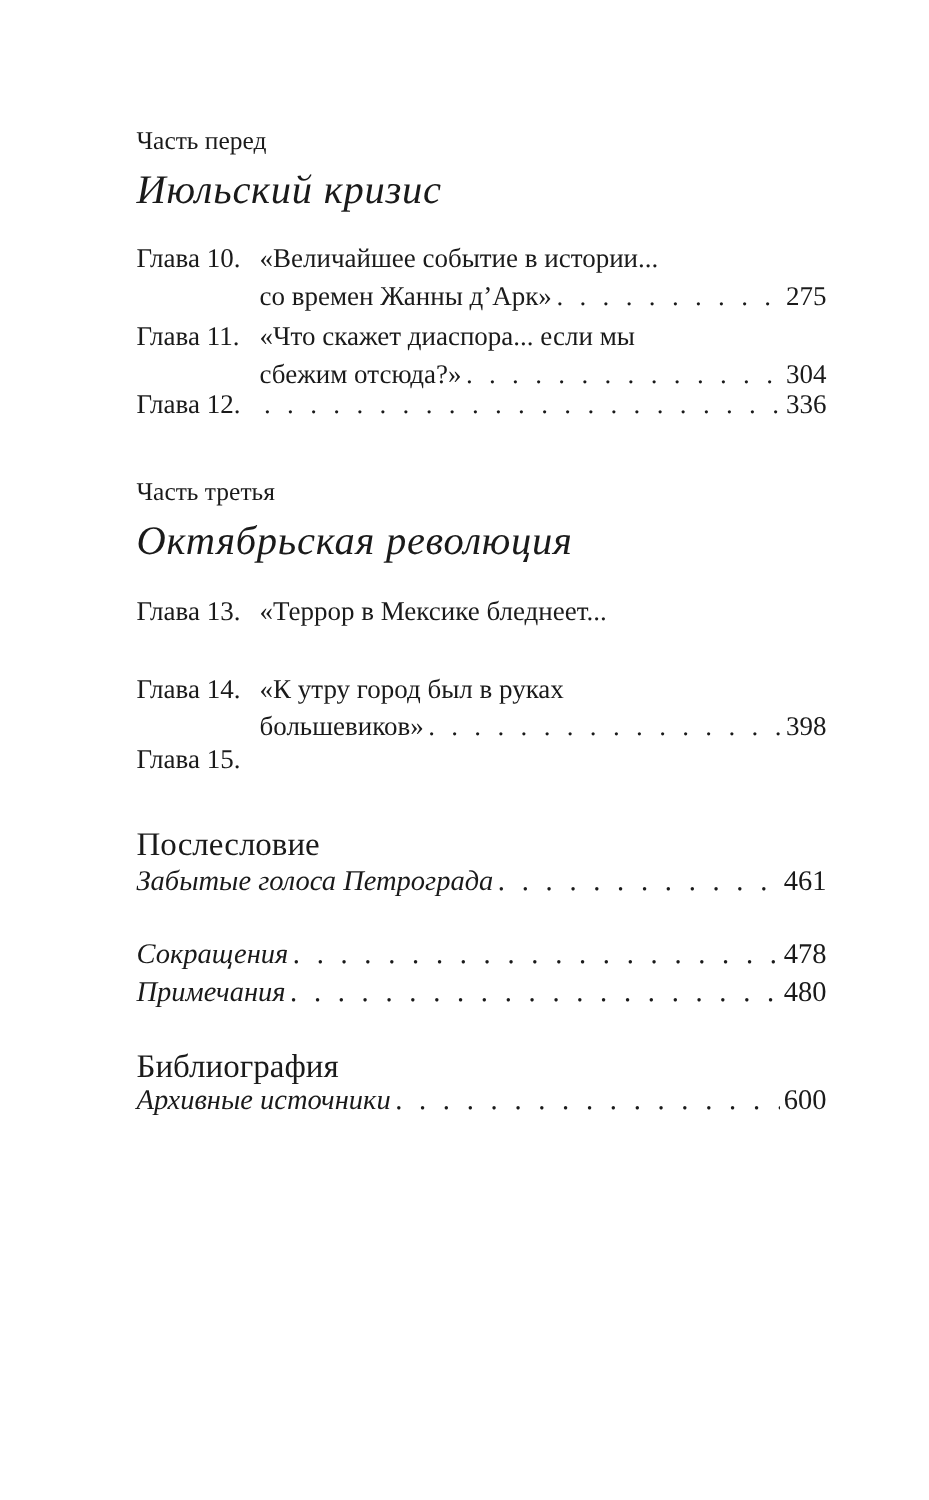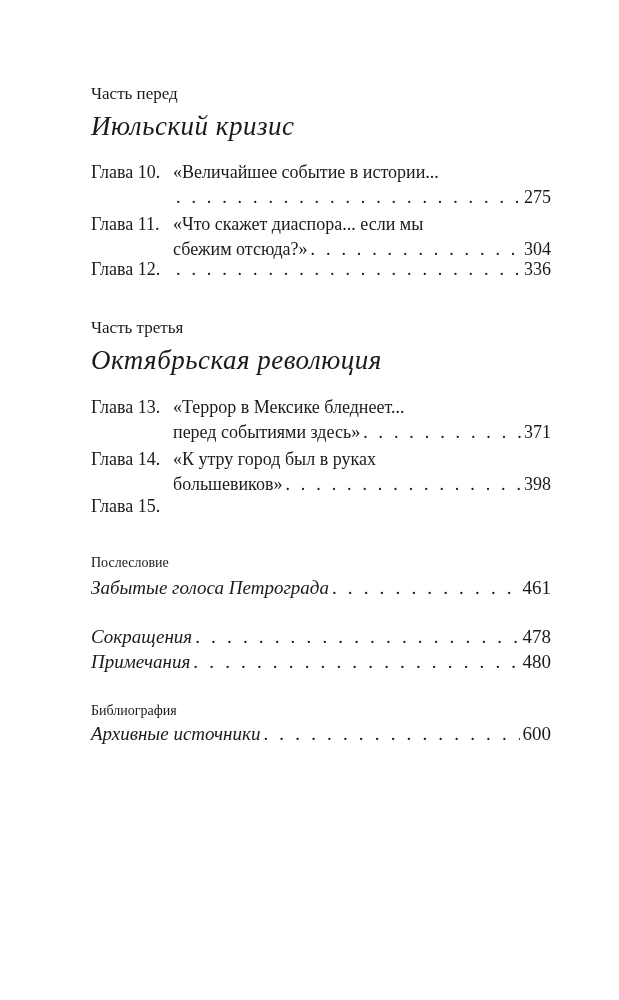--- a/index.html
+++ b/index.html
@@ -8,39 +8,40 @@
   .page { position: absolute; left: 91px; top: 0; width: 460px; }
   .part-label { position: absolute; font-size: 17px; line-height: 20px; }
   .part-title { position: absolute; font-size: 27px; font-style: italic; line-height: 32px; letter-spacing: 0.5px; }
   .chapter { position: absolute; left: 0; width: 460px; font-size: 18px; line-height: 25px; }
   .ch-num { position: absolute; left: 0; top: 0; white-space: nowrap; }
   .ch-body { position: absolute; left: 82px; right: 0; top: 0; }
   .line { display: flex; align-items: baseline; white-space: nowrap; height: 25px; text-align: right; }
   .dots { flex: 1; overflow: hidden; white-space: nowrap; margin: 0 3px; letter-spacing: 3.2px; }
   .dots::after { content: ". . . . . . . . . . . . . . . . . . . . . . . . . . . . . . . . . . . . . . . . . . . . . . . . . . . . . . . . . . . . . . . . . . . . . . . . . . . . . . . . . . . . . . . . . . . ."; }
   .pg { white-space: nowrap; }
-  .sec-head { position: absolute; left: 0; font-size: 14px; line-height: 22px; }
+  .sec-head { position: absolute; left: 0; font-size: 22px; line-height: 22px; }
   .entry { position: absolute; left: 0; width: 460px; font-size: 19px; line-height: 24px; }
   .entry .label { font-style: italic; }
 </style>
 </head>
 <body>
 
 <div class="page">
 
   <div class="part-label" style="top:84px">Часть перед</div>
   <div class="part-title" style="top:110px">Июльский кризис</div>
 
   <div class="chapter" style="top:160px; height:50px">
     <span class="ch-num">Глава 10.</span>
     <div class="ch-body">
       <div class="line">
           <span>«Величайшее событие в истории...</span>
         </div>
       <div class="line">
+          <span>со времен Жанны д’Арк»</span>
           <span class="dots"></span>
           <span class="pg">275</span>
         </div>
     </div>
   </div>
 
   <div class="chapter" style="top:212px; height:50px">
     <span class="ch-num">Глава 11.</span>
     <div class="ch-body">
       <div class="line">
@@ -65,25 +66,20 @@
   </div>
 
   <div class="part-label" style="top:318px">Часть третья</div>
   <div class="part-title" style="top:344px">Октябрьская революция</div>
 
   <div class="chapter" style="top:395px; height:50px">
     <span class="ch-num">Глава 13.</span>
     <div class="ch-body">
       <div class="line">
           <span>«Террор в Мексике бледнеет...</span>
-        </div>
-      <div class="line">
-          <span>перед событиями здесь»</span>
-          <span class="dots"></span>
-          <span class="pg">371</span>
         </div>
     </div>
   </div>
 
   <div class="chapter" style="top:447px; height:50px">
     <span class="ch-num">Глава 14.</span>
     <div class="ch-body">
       <div class="line">
           <span>«К утру город был в руках</span>
         </div>

